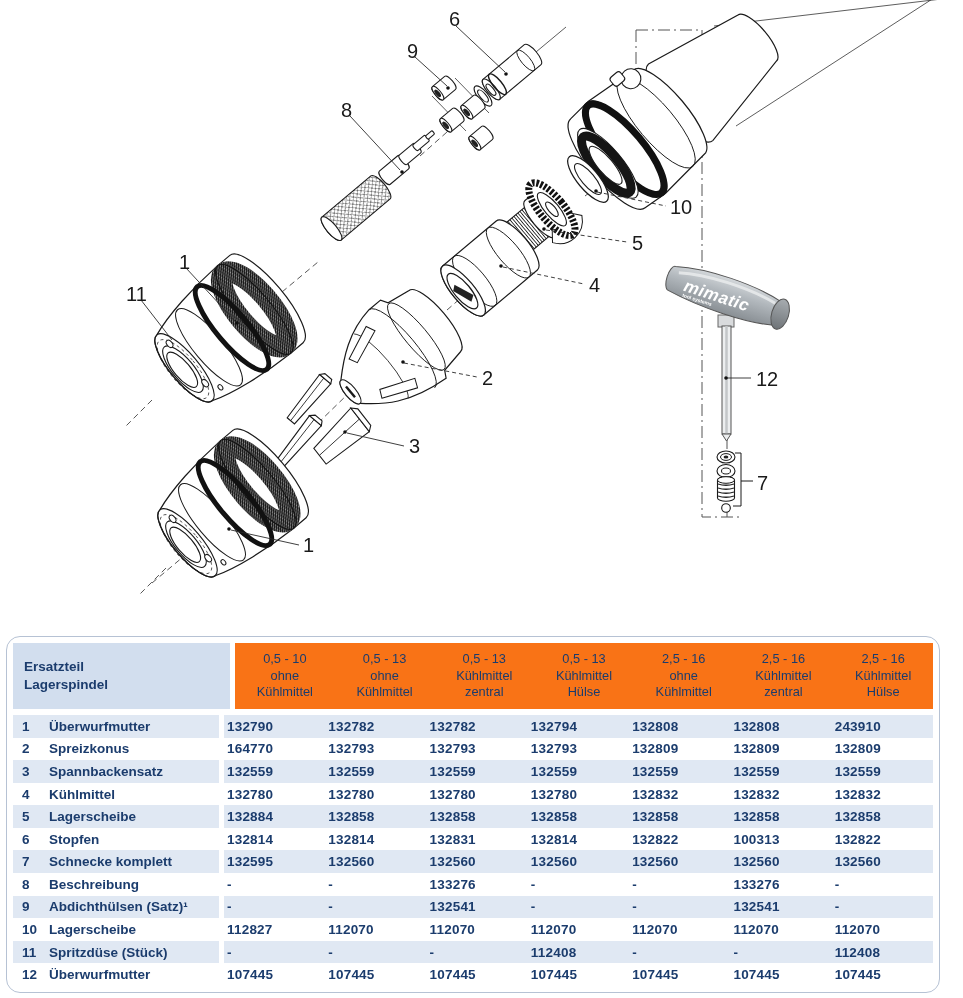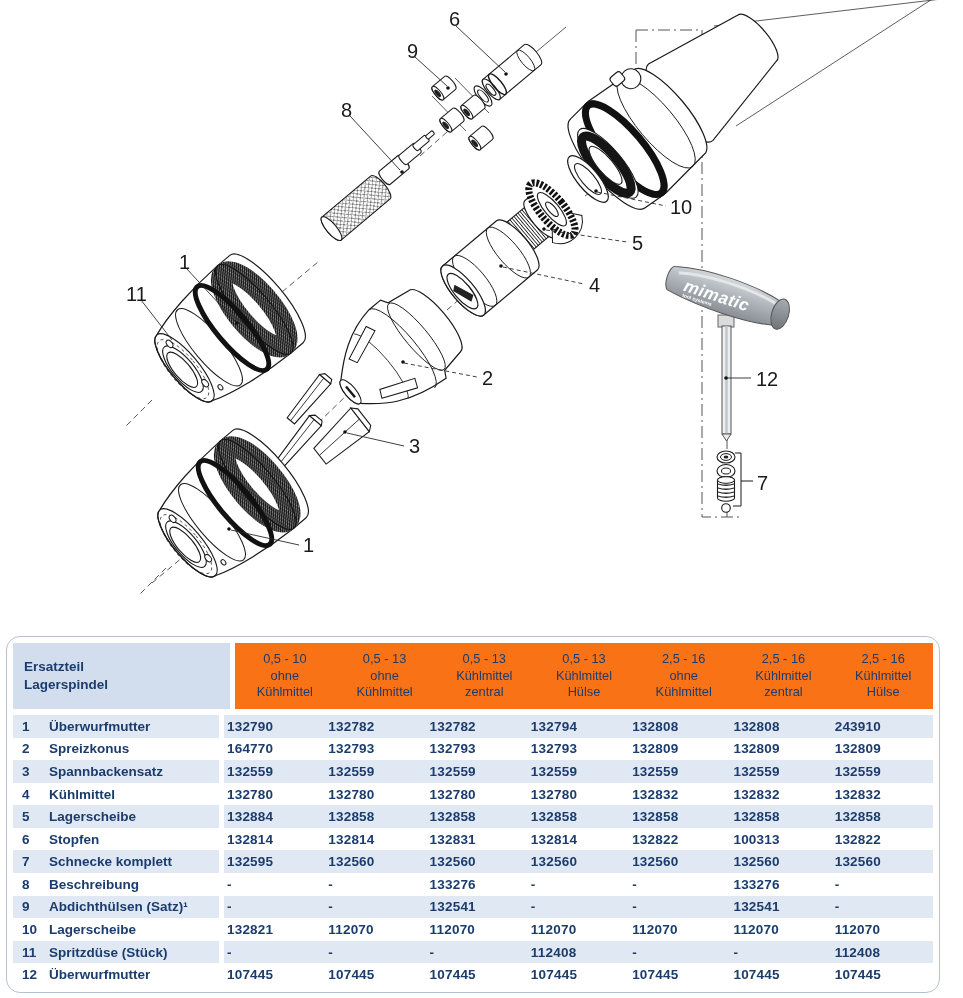--- a/index.html
+++ b/index.html
@@ -500,21 +500,21 @@
           <div class="vcell">-</div>
         </div>
     </div>
     <div class="r">
       <div class="lblcol">
           <span class="num">10</span>
           <span class="lbl">Lagerscheibe</span>
         </div>
       <div class="gut"></div>
       <div class="datagrid">
-          <div class="vcell">132821</div>
+          <div class="vcell">112827</div>
           <div class="vcell">112070</div>
           <div class="vcell">112070</div>
           <div class="vcell">112070</div>
           <div class="vcell">112070</div>
           <div class="vcell">112070</div>
           <div class="vcell">112070</div>
         </div>
     </div>
     <div class="r odd">
       <div class="lblcol">

